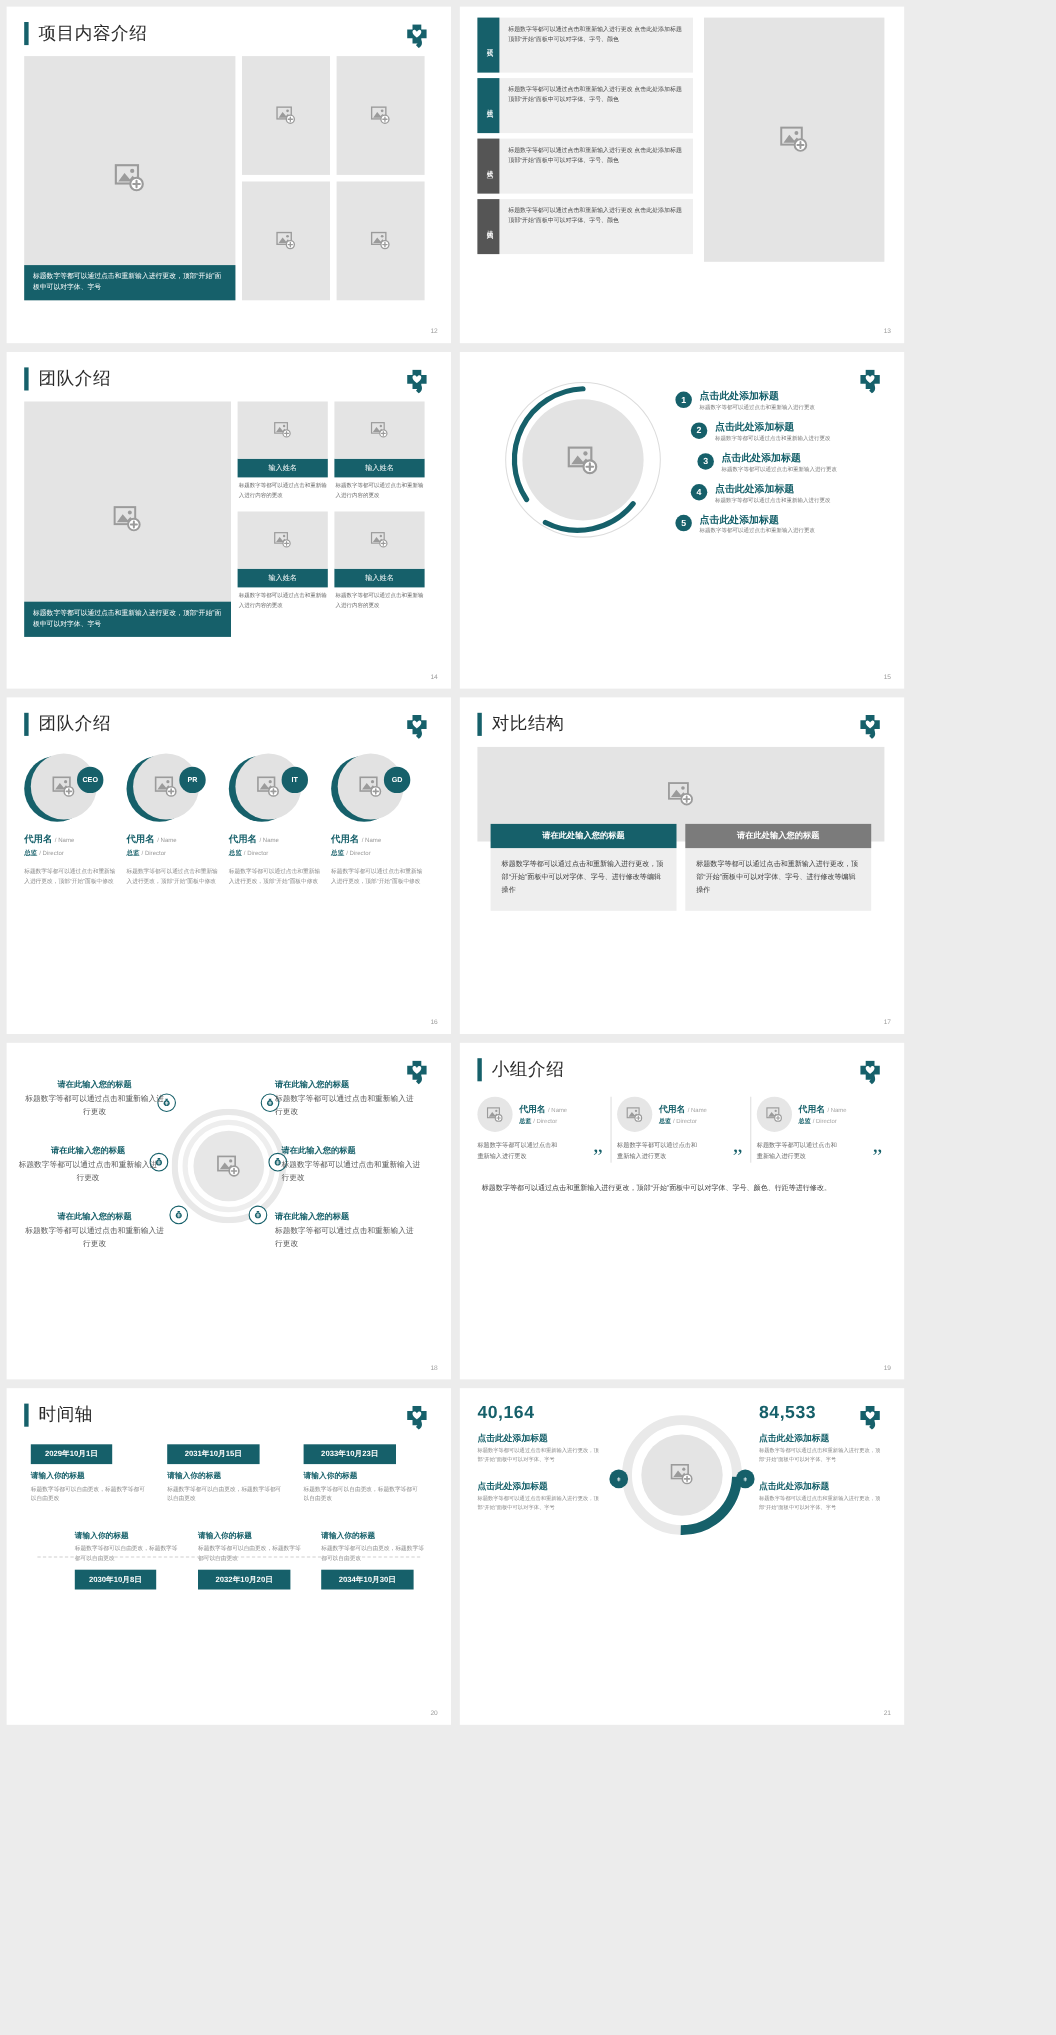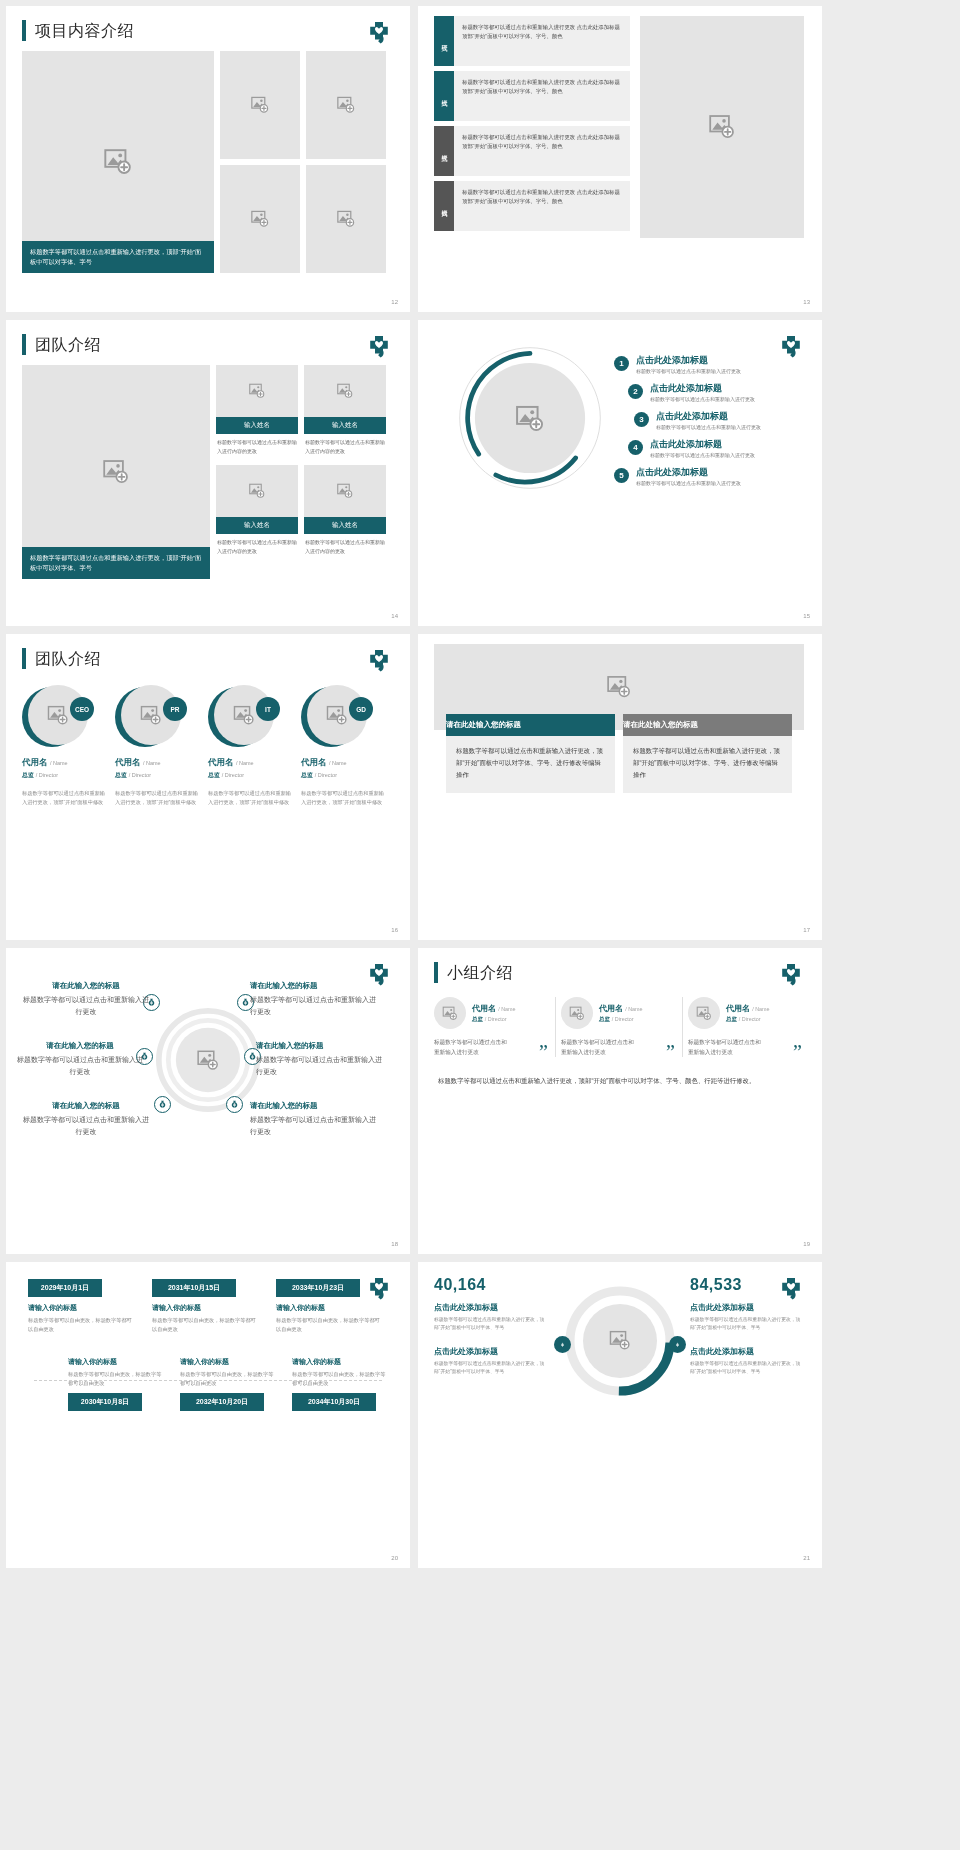--- a/index.html
+++ b/index.html
@@ -99,21 +99,21 @@
   .s16-nm { font-size: 8.5px; font-weight: bold; color: #16606a; }
   .s16-nm small { font-size: 5.5px; color: #9a9a9a; font-weight: normal; }
   .s16-role { font-size: 6px; font-weight: bold; color: #16606a; margin-top: 2px; }
   .s16-role small { font-size: 5.5px; color: #9a9a9a; font-weight: normal; }
   .s16-p { font-size: 5.2px; line-height: 9px; color: #8a8a8a; margin-top: 9px; }
 
   
   .s17-body { padding: 10px 18px 0 16px; }
   .s17-img { height: 86px; }
   .s17-tabs { display: flex; gap: 8px; margin-top: -16px; padding: 0 12px; position: relative; }
-  .s17-tab { flex: 1; color: #fff; font-size: 7.5px; font-weight: bold; padding: 6px 0; }
+  .s17-tab { flex: 1; text-align: center; color: #fff; font-size: 7.5px; font-weight: bold; padding: 6px 0; }
   .s17-tab.a { background: #16606a; }
   .s17-tab.b { background: #7b7b7b; }
   .s17-texts { display: flex; gap: 8px; padding: 0 12px; }
   .s17-txt { flex: 1; background: #eeeeee; font-size: 6.4px; line-height: 12px; color: #3a3a3a; padding: 9px 10px 12px; }
 
   
   .s18-body { position: relative; height: 230px; padding-top: 8px; }
   .s18-hub { position: absolute; left: 50%; top: 60px; transform: translateX(-50%); width: 104px; height: 104px; }
   .s18-blk { position: absolute; width: 128px; }
   .s18-h { font-size: 7.5px; font-weight: bold; color: #16606a; line-height: 12px; }
@@ -438,20 +438,24 @@
         </div>
         <div class="s16-nm"><span>代用名</span> <small>/ Name</small></div>
         <div class="s16-role"><span>总监</span> <small>/  Director</small></div>
         <div class="s16-p">标题数字等都可以通过点击和重新输入进行更改，顶部“开始”面板中修改</div>
       </div>
     </div>
     <div class="pnum">16</div>
   </div>
 
   <div class="slide">
+    <div class="s-head">
+      <div class="s-bar"></div>
+      <div class="s-title">对比结构</div>
+    </div>
     <svg class="logo">
         <use href="#ic-logo"></use>
       </svg>
     <div class="s17-body">
       <div class="s17-img ph">
         <svg class="picicon" width="26" height="24">
             <use href="#ic-pic"></use>
           </svg>
       </div>
       <div class="s17-tabs">
@@ -597,20 +601,24 @@
           <div class="s19-p">标题数字等都可以通过点击和重新输入进行更改</div>
           <div class="s19-q">”</div>
         </div>
       </div>
       <div class="s19-foot">标题数字等都可以通过点击和重新输入进行更改，顶部“开始”面板中可以对字体、字号、颜色、行距等进行修改。</div>
     </div>
     <div class="pnum">19</div>
   </div>
 
   <div class="slide">
+    <div class="s-head">
+      <div class="s-bar"></div>
+      <div class="s-title">时间轴</div>
+    </div>
     <svg class="logo">
         <use href="#ic-logo"></use>
       </svg>
     <div class="s20-body">
       <div class="s20-line"></div>
       <div class="s20-top">
         <div class="s20-col">
           <div class="s20-date">2029年10月1日</div>
           <div class="s20-h">请输入你的标题</div>
           <div class="s20-p">标题数字等都可以自由更改，标题数字等都可以自由更改</div>

